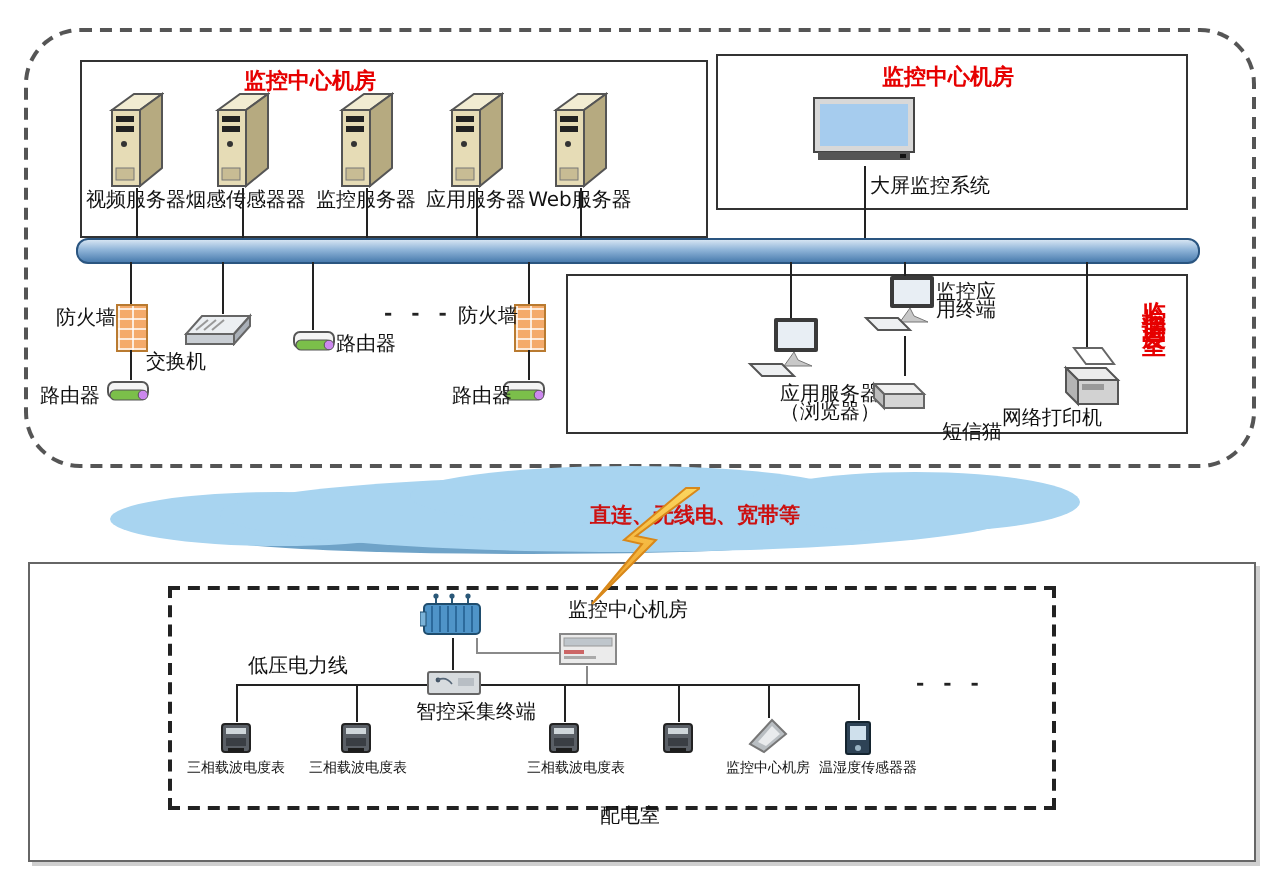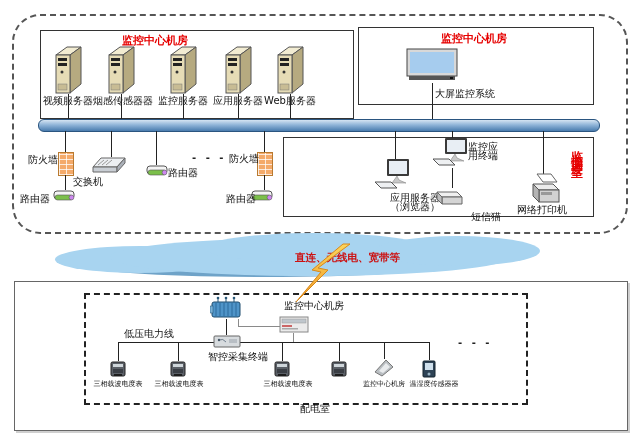--- a/index.html
+++ b/index.html
@@ -219,21 +219,21 @@
   <div class="ln" style="left:543px;top:131px;width:1px;height:45px;"></div>
   <div class="icon" style="left:527px;top:172px;">
     <svg width="36" height="36" viewBox="0 0 36 36">
         <polygon points="10,2 24,2 30,10 16,10" fill="#ffffff" stroke="#666"></polygon>
         <polygon points="6,12 26,12 32,18 12,18" fill="#ececec" stroke="#555"></polygon>
         <rect x="12" y="18" width="20" height="12" fill="#d2d2d2" stroke="#555"></rect>
         <polygon points="6,12 12,18 12,30 6,24" fill="#b4b4b4" stroke="#555"></polygon>
         <rect x="14" y="20" width="11" height="3" fill="#999"></rect>
       </svg>
   </div>
-  <div class="lbl" style="left:517px;top:205px;">网络打印机</div>
+  <div class="lbl" style="left:501px;top:205px;">网络打印机</div>
 
   <div class="cloud">
     <div class="puff shade" style="left:40px;top:24px;width:340px;height:20px;"></div>
     <div class="puff" style="left:0px;top:13px;width:170px;height:27px;"></div>
     <div class="puff" style="left:55px;top:5px;width:400px;height:38px;"></div>
     <div class="puff" style="left:150px;top:0px;width:220px;height:30px;"></div>
     <div class="puff" style="left:320px;top:3px;width:165px;height:30px;"></div>
     <div class="cloud-text" style="left:240px;top:18px;">直连、无线电、宽带等</div>
   </div>
 

